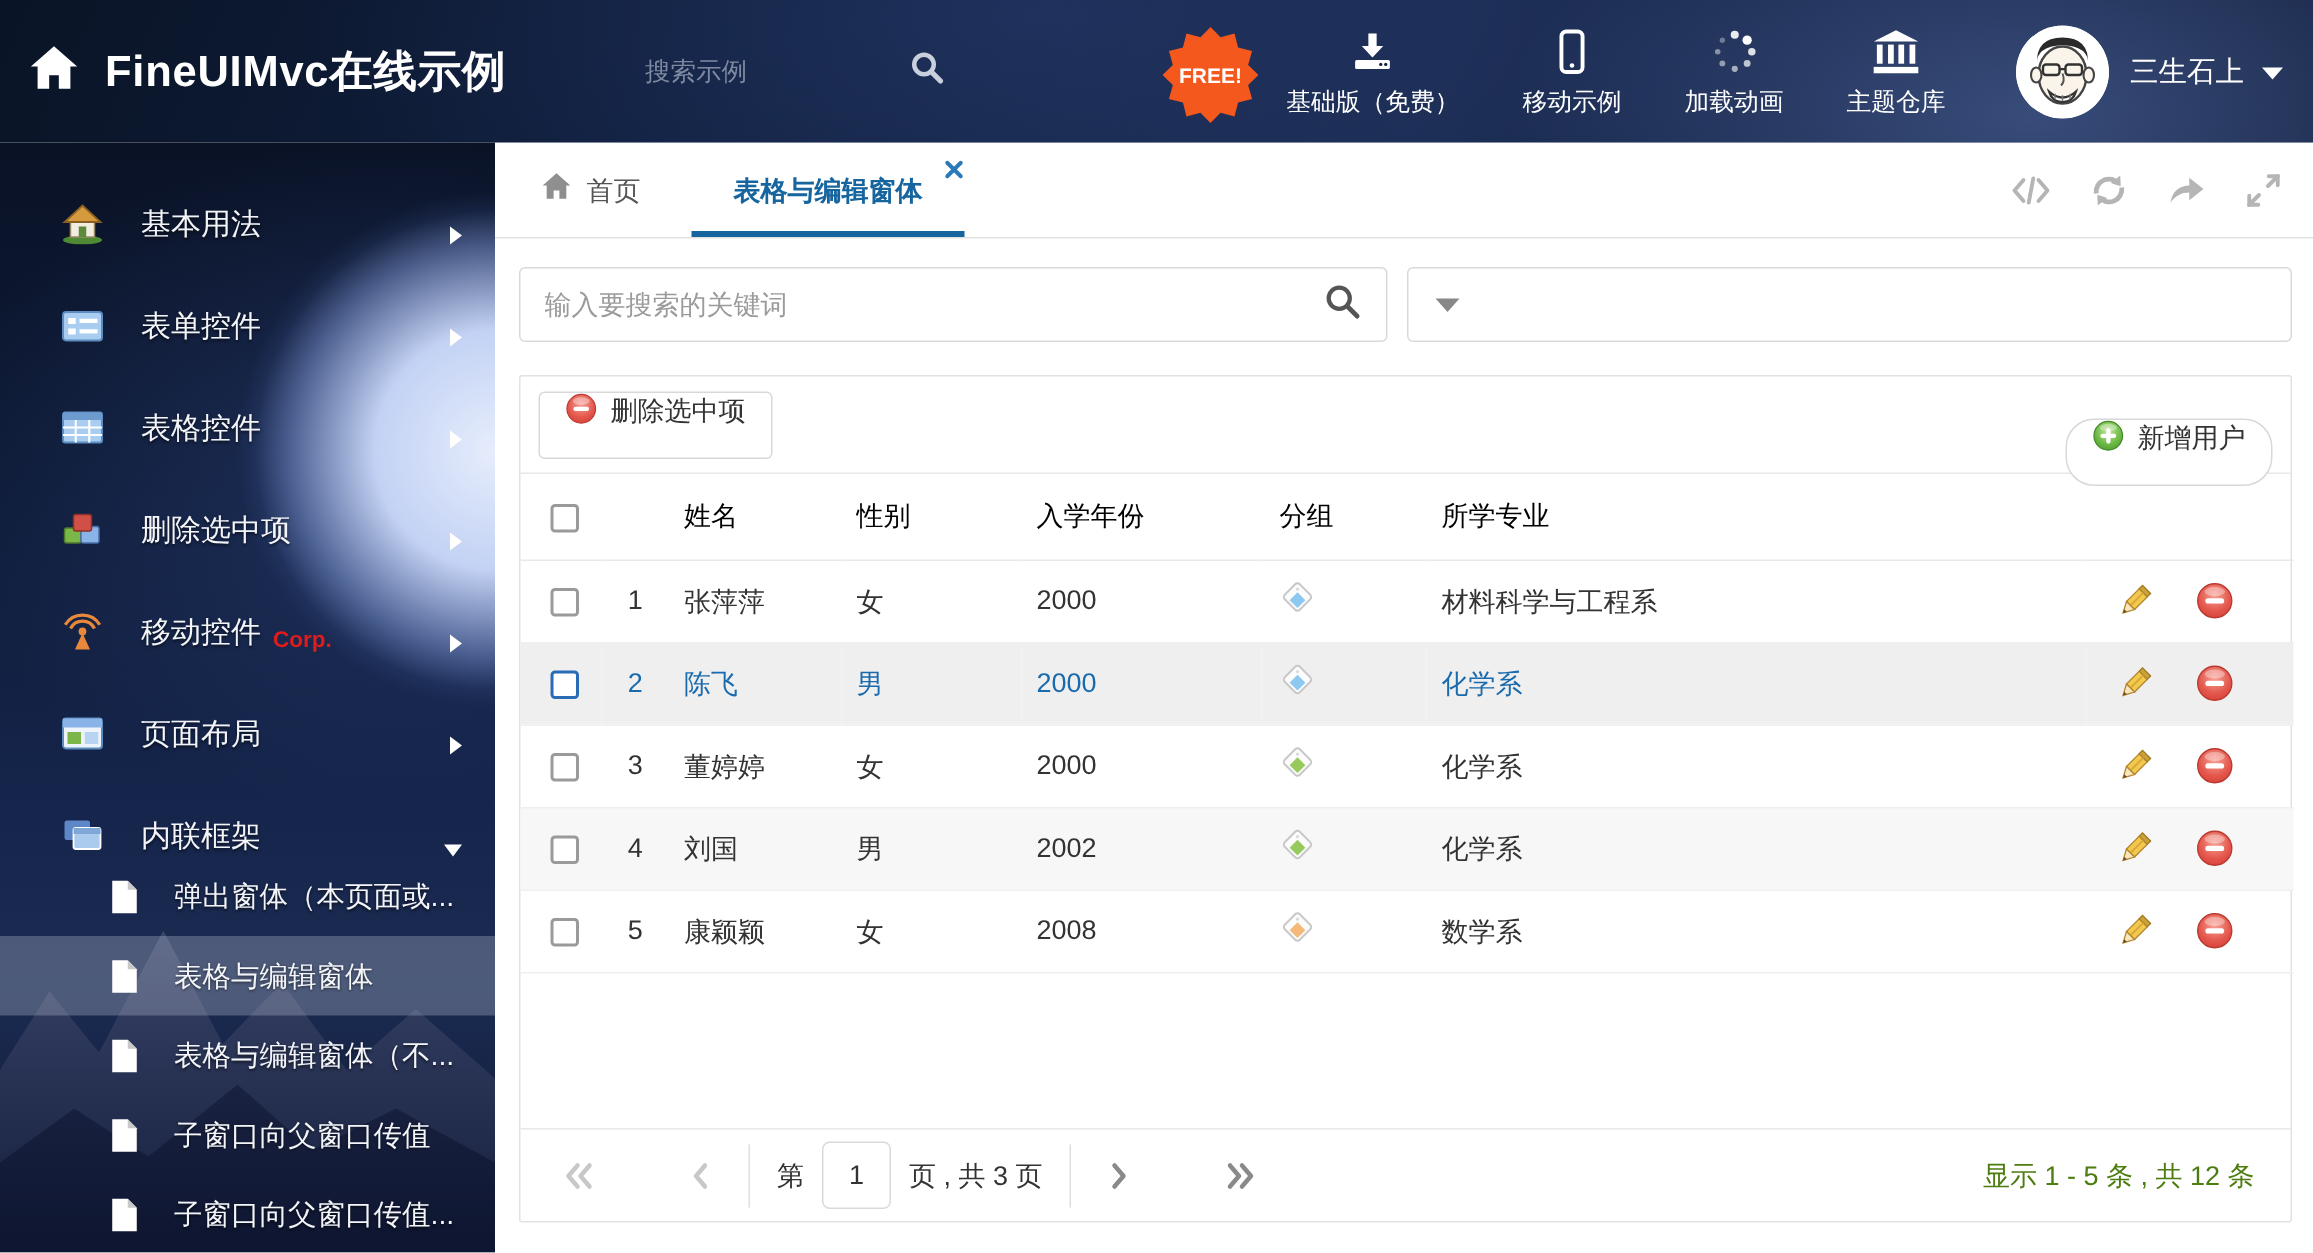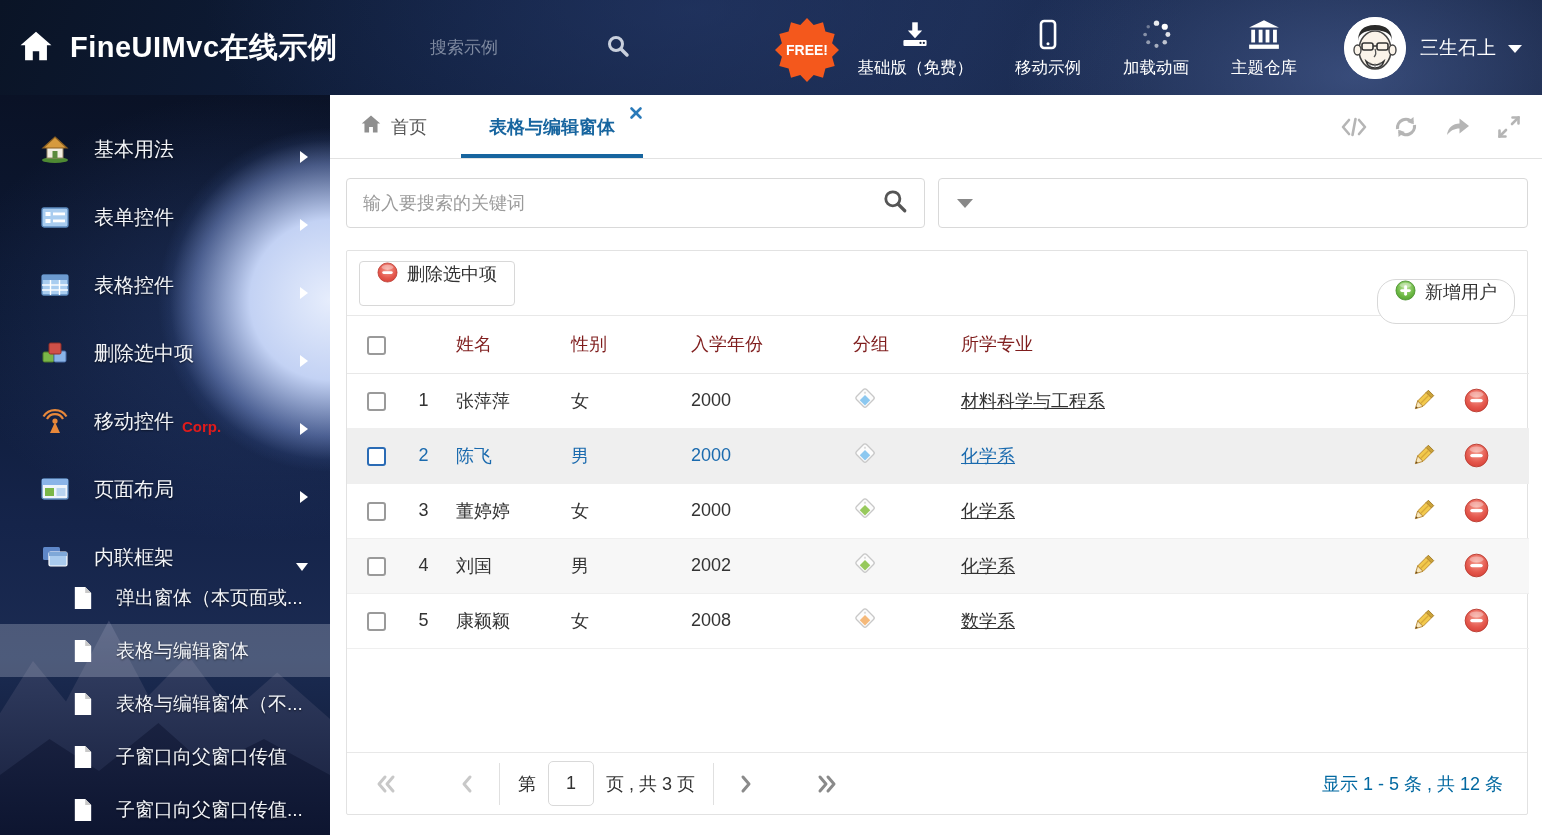--- a/index.html
+++ b/index.html
@@ -75,45 +75,45 @@
   .filter-select { position:absolute; left:608px; top:83px; width:590px; height:50px; border:1px solid #d9d9d9; border-radius:4px; display:flex; align-items:center; padding:0 18px; cursor:pointer; background:#fff; }
   .filter-value { font-size:18px; color:#333; flex:1; }
   .caret-down-g { width:0; height:0; border-left:8px solid transparent; border-right:8px solid transparent; border-top:9px solid #888; }
 
   .panel { position:absolute; left:16px; top:155px; width:1182px; height:565px; border:1px solid #e2e2e2; border-radius:2px; display:flex; flex-direction:column; background:#fff; }
   .panel-toolbar { position:relative; height:65px; border-bottom:1px solid #e8e8e8; padding:10px 12px; }
   .btn { display:inline-flex; align-items:flex-start; gap:9px; height:45px; padding:0 17px; background:#fff; border:1px solid #d8d8d8; border-radius:4px; font-size:18px; color:#333; cursor:pointer; font-family:inherit; }
   .btn-add { position:absolute; right:12px; top:28px;border-radius:19px; }
 
   table.grid { width:100%; border-collapse:collapse; table-layout:fixed; }
-  .grid th { height:57px; font-weight:normal; font-size:18px; color:#7f1d1d; text-align:left; border-bottom:1px solid #e8e8e8; }
+  .grid th { height:57px; font-weight:normal; font-size:18px; color:#000000; text-align:left; border-bottom:1px solid #e8e8e8; }
   .grid td { height:55px; font-size:18px; color:#333; border-bottom:1px solid #efefef; }
   .grid tr.striped td { background:#f7f7f7; }
   .grid tr.selected td { background:#efefef; color:#1a6aae; }
   .col-chk { padding-left:20px; }
   .col-num { text-align:center; }
   .col-pad { padding-left:10px; }
   .col-tag { padding-left:12px; }
   .cell-actions { text-align:right; padding-right:40px; white-space:nowrap; }
   .cell-actions .act { display:inline-block; width:26px; height:26px; vertical-align:middle; cursor:pointer; }
   .cell-actions .act + .act { margin-left:22px; }
   .checkbox { display:inline-block; width:19px; height:19px; border:2px solid #9a9a9a; border-radius:3px; background:#fff; cursor:pointer; vertical-align:middle; }
   tr.selected .checkbox { border-color:#2a6bb5; }
-  a.major-link { color:#333; text-decoration:underline; cursor:pointer; }
+  a.major-link { color:#333; cursor:pointer; }
   tr.selected a.major-link { color:#1a6aae; }
 
   .grid-spacer { flex:1; }
 
   .pager { height:62px; border-top:1px solid #e8e8e8; display:flex; align-items:center; padding:0 24px; }
   .pg-btn { width:30px; display:flex; justify-content:center; cursor:pointer; }
   .pg-gap { width:50px; }
   .vdiv { width:1px; height:42px; background:#e0e0e0; margin:0 18px; }
   .pg-text { font-size:18px; color:#333; }
   .pg-input { width:46px; height:45px; border:1px solid #d9d9d9; border-radius:5px; text-align:center; font-size:18px; color:#333; margin:0 12px; outline:none; font-family:inherit; }
-  .pg-summary { margin-left:auto; font-size:18px; color:#0369a1; }
+  .pg-summary { margin-left:auto; font-size:18px; color:#4d7c0f; }
 </style>
 </head>
 <body>
 
 <svg width="0" height="0" style="position:absolute">
   <defs>
     <radialGradient id="gradRed" cx="50%" cy="35%" r="75%">
       <stop offset="0%" stop-color="#f6a195"></stop>
         <stop offset="60%" stop-color="#e4574c"></stop>
         <stop offset="100%" stop-color="#d23c33"></stop>

